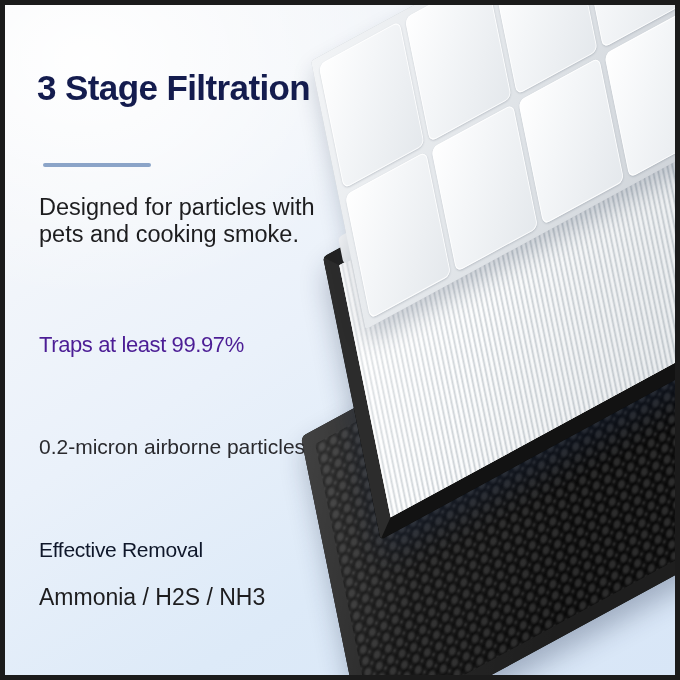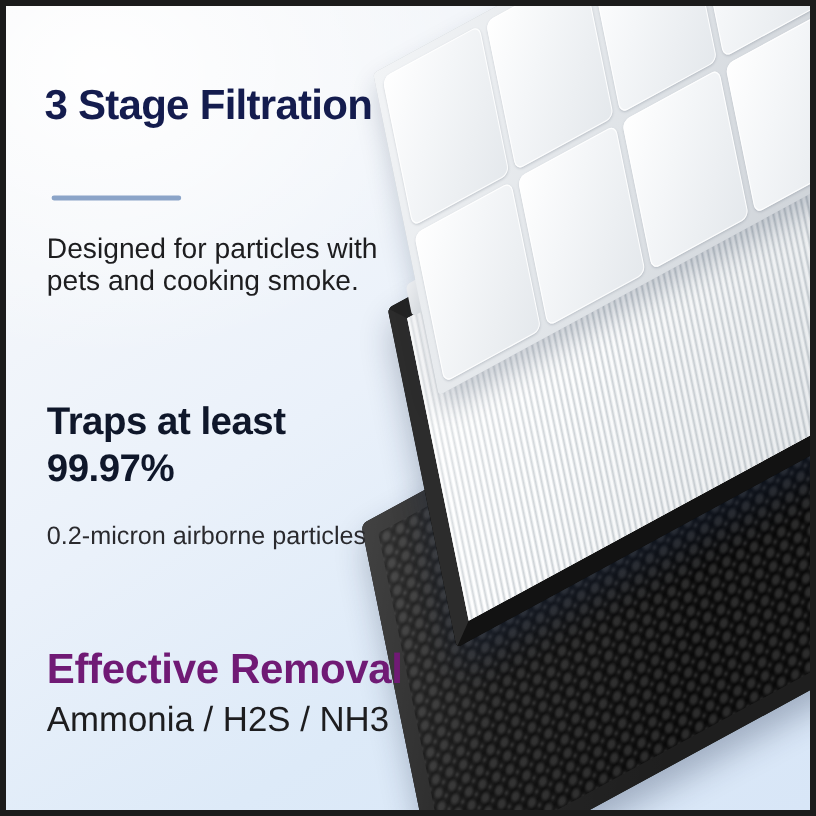--- a/index.html
+++ b/index.html
@@ -258,57 +258,57 @@
     line-height: 1.17;
     color: #1d1d1f;
   }
 
   .claim {
     position: absolute;
     top: 326px;
     left: 2px;
     margin: 0;
     width: 300px;
-    font-size: 32px;
-    font-weight: 700;
+    font-size: 22px;
+    font-weight: 400;
     line-height: 1.22;
     letter-spacing: -0.4px;
-    color: #0f172a;
+    color: #4c1d95;
   }
 
   .claim-note {
     position: absolute;
     top: 428px;
     left: 2px;
     margin: 0;
     width: 300px;
     font-size: 21px;
     font-weight: 400;
     line-height: 1.22;
     color: #2a2a2e;
   }
 
   .removal-title {
     position: absolute;
     top: 532px;
     left: 2px;
     margin: 0;
-    font-size: 35px;
-    font-weight: 700;
+    font-size: 21px;
+    font-weight: 400;
     letter-spacing: -0.3px;
-    color: #701a75;
+    color: #0f172a;
     white-space: nowrap;
   }
 
   .removal-list {
     position: absolute;
     top: 578px;
     left: 2px;
     margin: 0;
-    font-size: 29px;
+    font-size: 23px;
     font-weight: 400;
     color: #1d1d1f;
     white-space: nowrap;
   }
 </style>
 </head>
 <body>
 
 <div id="poster">
 

